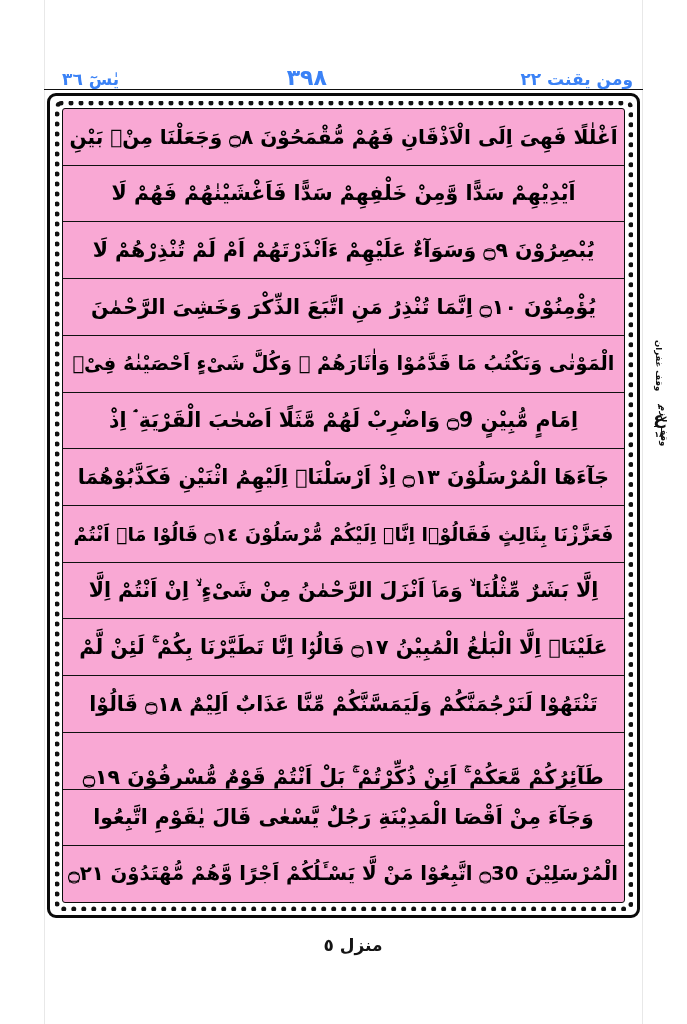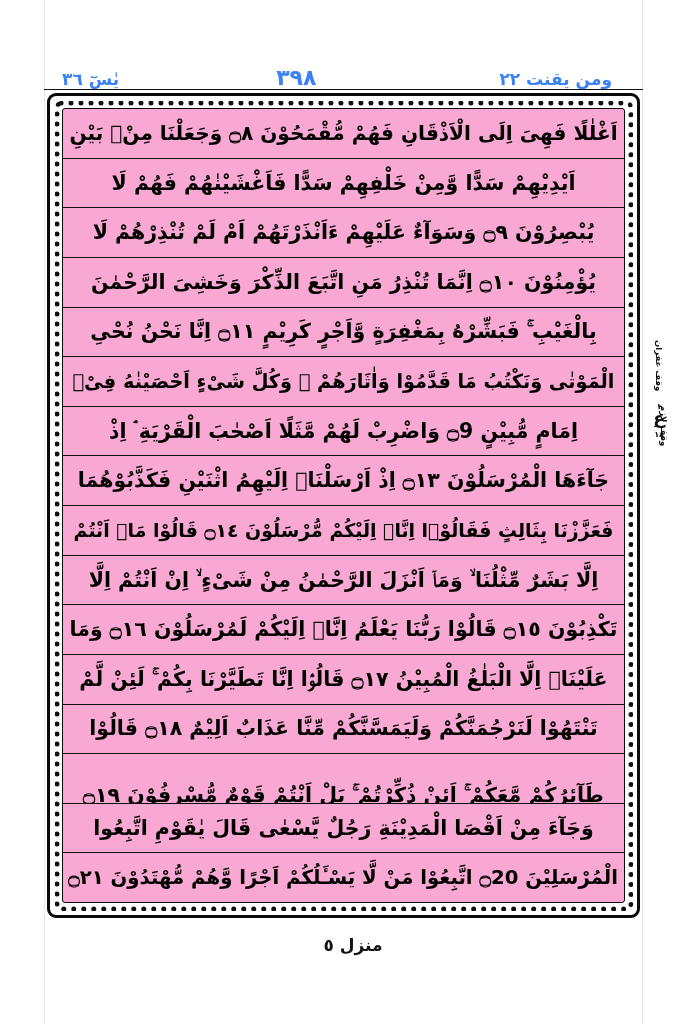--- a/index.html
+++ b/index.html
@@ -51,21 +51,21 @@
     box-sizing: border-box;
   }
   .hdr-cell {
     font-size: 17px;
     color: #3b82f6;
     font-weight: 700;
     line-height: 1;
     white-space: nowrap;
     letter-spacing: -0.2px;
   }
-  .hdr-juz   { padding-right: 31px; margin-left: 26px; }
+  .hdr-juz   { padding-right: 10px; margin-left: 26px; }
   .hdr-page  { font-size: 22px; letter-spacing: 1px; transform: translateY(1px); }
   .hdr-surah { padding-left: 18px; }
 
   
   .frame-outer {
     position: absolute;
     left: 47px;
     top: 93px;
     width: 593px;
     height: 825px;
@@ -225,54 +225,48 @@
         <div class="ayah-line">
             <div class="ayah-text" style="font-size: 20.5px;">اَيْدِيْهِمْ سَدًّا وَّمِنْ خَلْفِهِمْ سَدًّا فَاَغْشَيْنٰهُمْ فَهُمْ لَا</div>
           </div>
         <div class="ayah-line">
             <div class="ayah-text" style="font-size: 20.5px;">يُبْصِرُوْنَ ۝٩ وَسَوَآءٌ عَلَيْهِمْ ءَاَنْذَرْتَهُمْ اَمْ لَمْ تُنْذِرْهُمْ لَا</div>
           </div>
         <div class="ayah-line">
             <div class="ayah-text" style="font-size: 20.5px;">يُؤْمِنُوْنَ ۝١٠ اِنَّمَا تُنْذِرُ مَنِ اتَّبَعَ الذِّكْرَ وَخَشِىَ الرَّحْمٰنَ</div>
           </div>
         <div class="ayah-line">
-            <div class="ayah-text" style="font-size: 20.5px;">بِالْغَيْبِ ۚ فَبَشِّرْهُ بِمَغْفِرَةٍ وَّاَجْرٍ كَرِيْمٍ ۝١١ اِنَّا نَحْنُ نُحْىِ</div>
-          </div>
-        <div class="ayah-line">
             <div class="ayah-text" style="font-size: 19.3px;">الْمَوْتٰى وَنَكْتُبُ مَا قَدَّمُوْا وَاٰثَارَهُمْ ۚ وَكُلَّ شَىْءٍ اَحْصَيْنٰهُ فِىْۤ</div>
           </div>
         <div class="ayah-line">
             <div class="ayah-text" style="font-size: 20.5px;">اِمَامٍ مُّبِيْنٍ ۝9 وَاضْرِبْ لَهُمْ مَّثَلًا اَصْحٰبَ الْقَرْيَةِ ۘ اِذْ</div>
           </div>
         <div class="ayah-line">
             <div class="ayah-text" style="font-size: 20.5px;">جَآءَهَا الْمُرْسَلُوْنَ ۝١٣ اِذْ اَرْسَلْنَاۤ اِلَيْهِمُ اثْنَيْنِ فَكَذَّبُوْهُمَا</div>
           </div>
         <div class="ayah-line">
             <div class="ayah-text" style="font-size: 18.9px;">فَعَزَّزْنَا بِثَالِثٍ فَقَالُوْۤا اِنَّاۤ اِلَيْكُمْ مُّرْسَلُوْنَ ۝١٤ قَالُوْا مَاۤ اَنْتُمْ</div>
           </div>
         <div class="ayah-line">
             <div class="ayah-text" style="font-size: 20.5px;">اِلَّا بَشَرٌ مِّثْلُنَا ۙ وَمَاۤ اَنْزَلَ الرَّحْمٰنُ مِنْ شَىْءٍ ۙ اِنْ اَنْتُمْ اِلَّا</div>
           </div>
         <div class="ayah-line">
-            <div class="ayah-text" style="font-size: 20.5px;">تَكْذِبُوْنَ ۝١٥ قَالُوْا رَبُّنَا يَعْلَمُ اِنَّاۤ اِلَيْكُمْ لَمُرْسَلُوْنَ ۝١٦ وَمَا</div>
-          </div>
-        <div class="ayah-line">
             <div class="ayah-text" style="font-size: 20.5px;">عَلَيْنَاۤ اِلَّا الْبَلٰغُ الْمُبِيْنُ ۝١٧ قَالُوْۤا اِنَّا تَطَيَّرْنَا بِكُمْ ۚ لَئِنْ لَّمْ</div>
           </div>
         <div class="ayah-line">
             <div class="ayah-text" style="font-size: 20.5px;">تَنْتَهُوْا لَنَرْجُمَنَّكُمْ وَلَيَمَسَّنَّكُمْ مِّنَّا عَذَابٌ اَلِيْمٌ ۝١٨ قَالُوْا</div>
           </div>
         <div class="ayah-line">
             <div class="ayah-text" style="font-size: 20.5px; margin-top: 33px;">طَآئِرُكُمْ مَّعَكُمْ ۚ اَئِنْ ذُكِّرْتُمْ ۚ بَلْ اَنْتُمْ قَوْمٌ مُّسْرِفُوْنَ ۝١٩</div>
           </div>
         <div class="ayah-line">
             <div class="ayah-text" style="font-size: 20.5px;">وَجَآءَ مِنْ اَقْصَا الْمَدِيْنَةِ رَجُلٌ يَّسْعٰى قَالَ يٰقَوْمِ اتَّبِعُوا</div>
           </div>
         <div class="ayah-line">
-            <div class="ayah-text" style="font-size: 19.7px;">الْمُرْسَلِيْنَ ۝20 اتَّبِعُوْا مَنْ لَّا يَسْـَٔلُكُمْ اَجْرًا وَّهُمْ مُّهْتَدُوْنَ ۝٢١</div>
+            <div class="ayah-text" style="font-size: 19.7px;">الْمُرْسَلِيْنَ ۝30 اتَّبِعُوْا مَنْ لَّا يَسْـَٔلُكُمْ اَجْرًا وَّهُمْ مُّهْتَدُوْنَ ۝٢١</div>
           </div>
       </div>
     </div>
   </div>
 
   <div class="margin-marks">
     <div class="sajdah-note">وقف غفران</div>
     <div class="ruku-mark">
       <div class="ruku-top">١</div>
       <div class="ruku-mid">ع</div>

